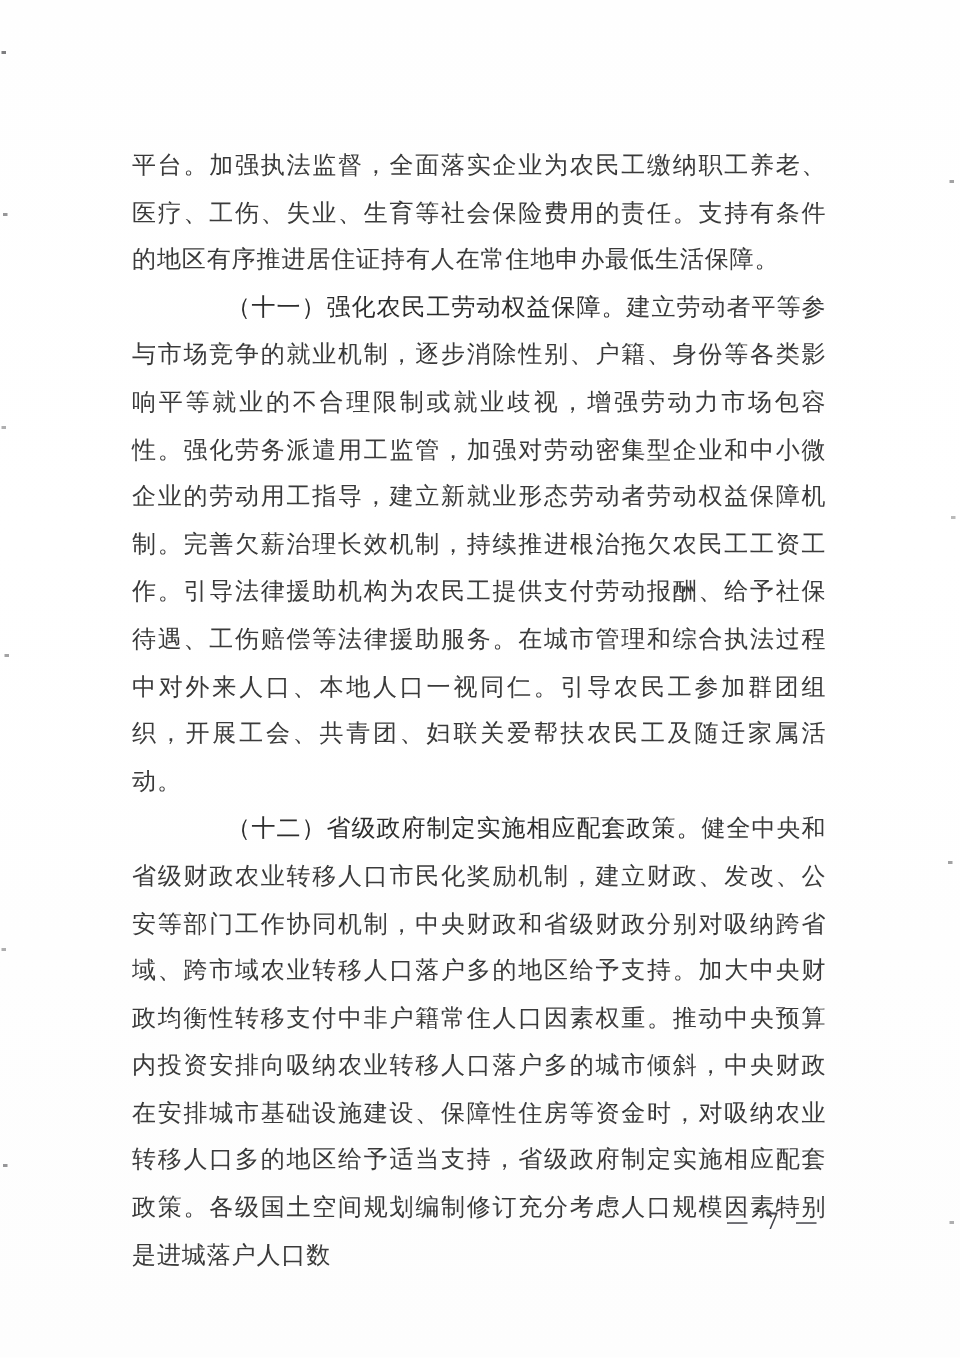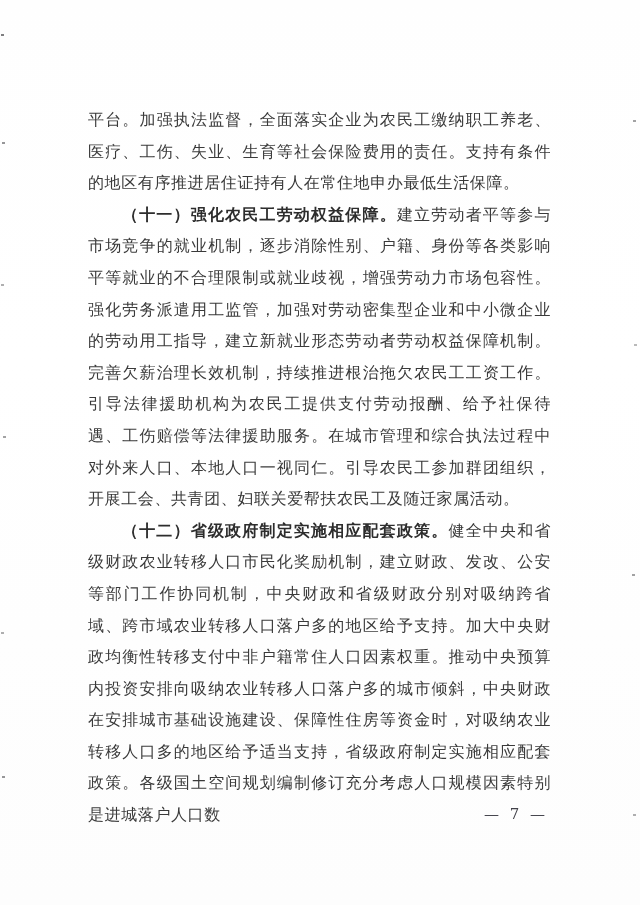--- a/index.html
+++ b/index.html
@@ -16,40 +16,41 @@
   }
   
   .page {
     position: absolute;
     inset: 0;
     background: linear-gradient(180deg, #fefefe 0%, #ffffff 40%, #fdfdfd 100%);
   }
   .text-block {
     position: absolute;
     left: 88px;
-    top: 104px;
+    top: 94px;
     width: 463px;
     font-size: 16px;
     line-height: 31.6px;
     letter-spacing: 0.6px;
     color: #3a3a3a;
     text-align: justify;
     text-justify: inter-character;
   }
   p.para {
     margin: 0;
     padding: 0;
     text-indent: 34px;
   }
   p.para.continuation {
     text-indent: 0;
   }
   .section-heading {
-    font-weight: bold;
+    font-weight: normal;
     color: #2d2d2d;
+    margin-left: 29px;
   }
   .page-number {
     position: absolute;
     top: 805px;
     left: 484px;
     font-size: 15px;
     letter-spacing: 3px;
     color: #42424a;
     font-family: "DejaVu Serif", "Liberation Serif", serif;
   }

